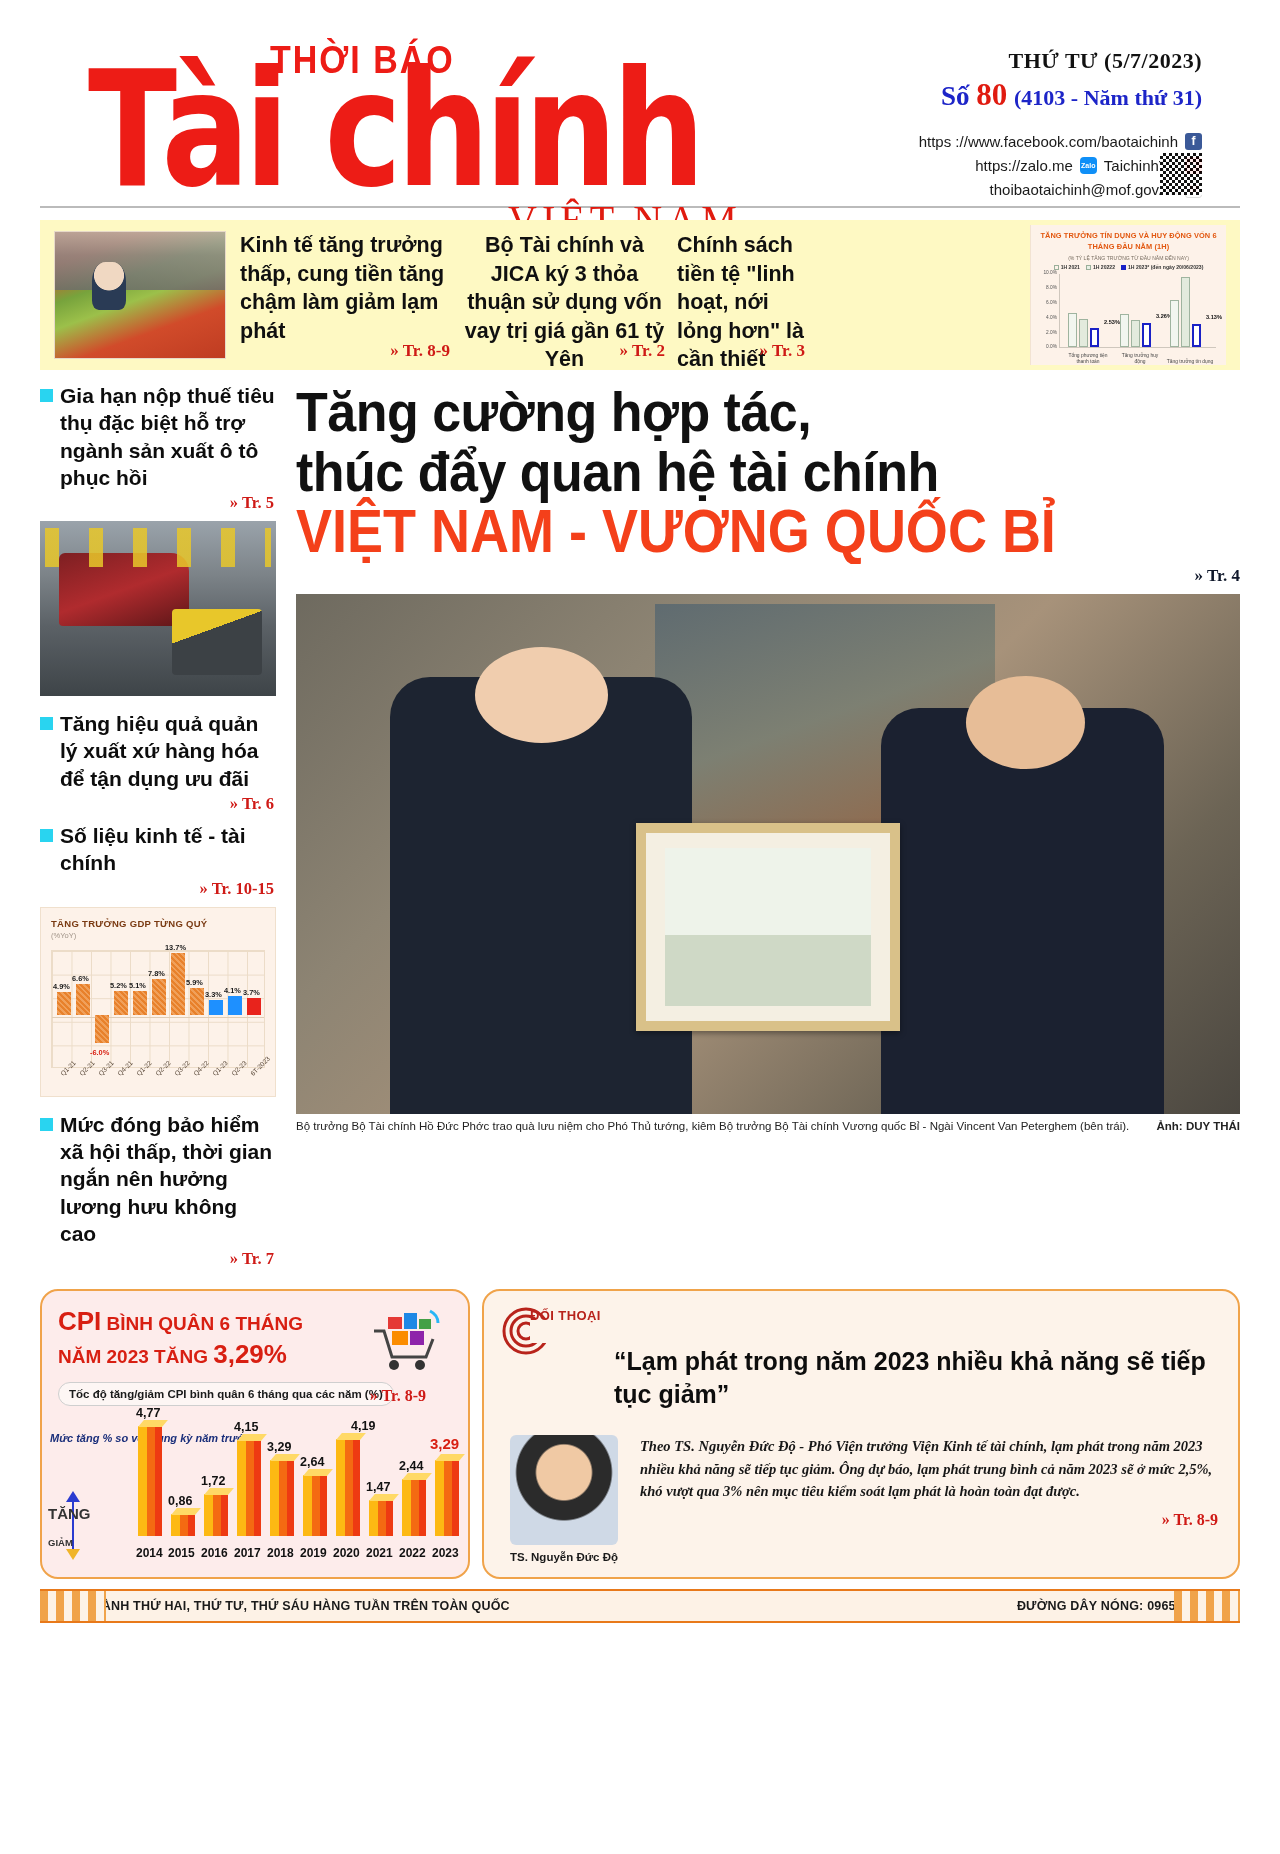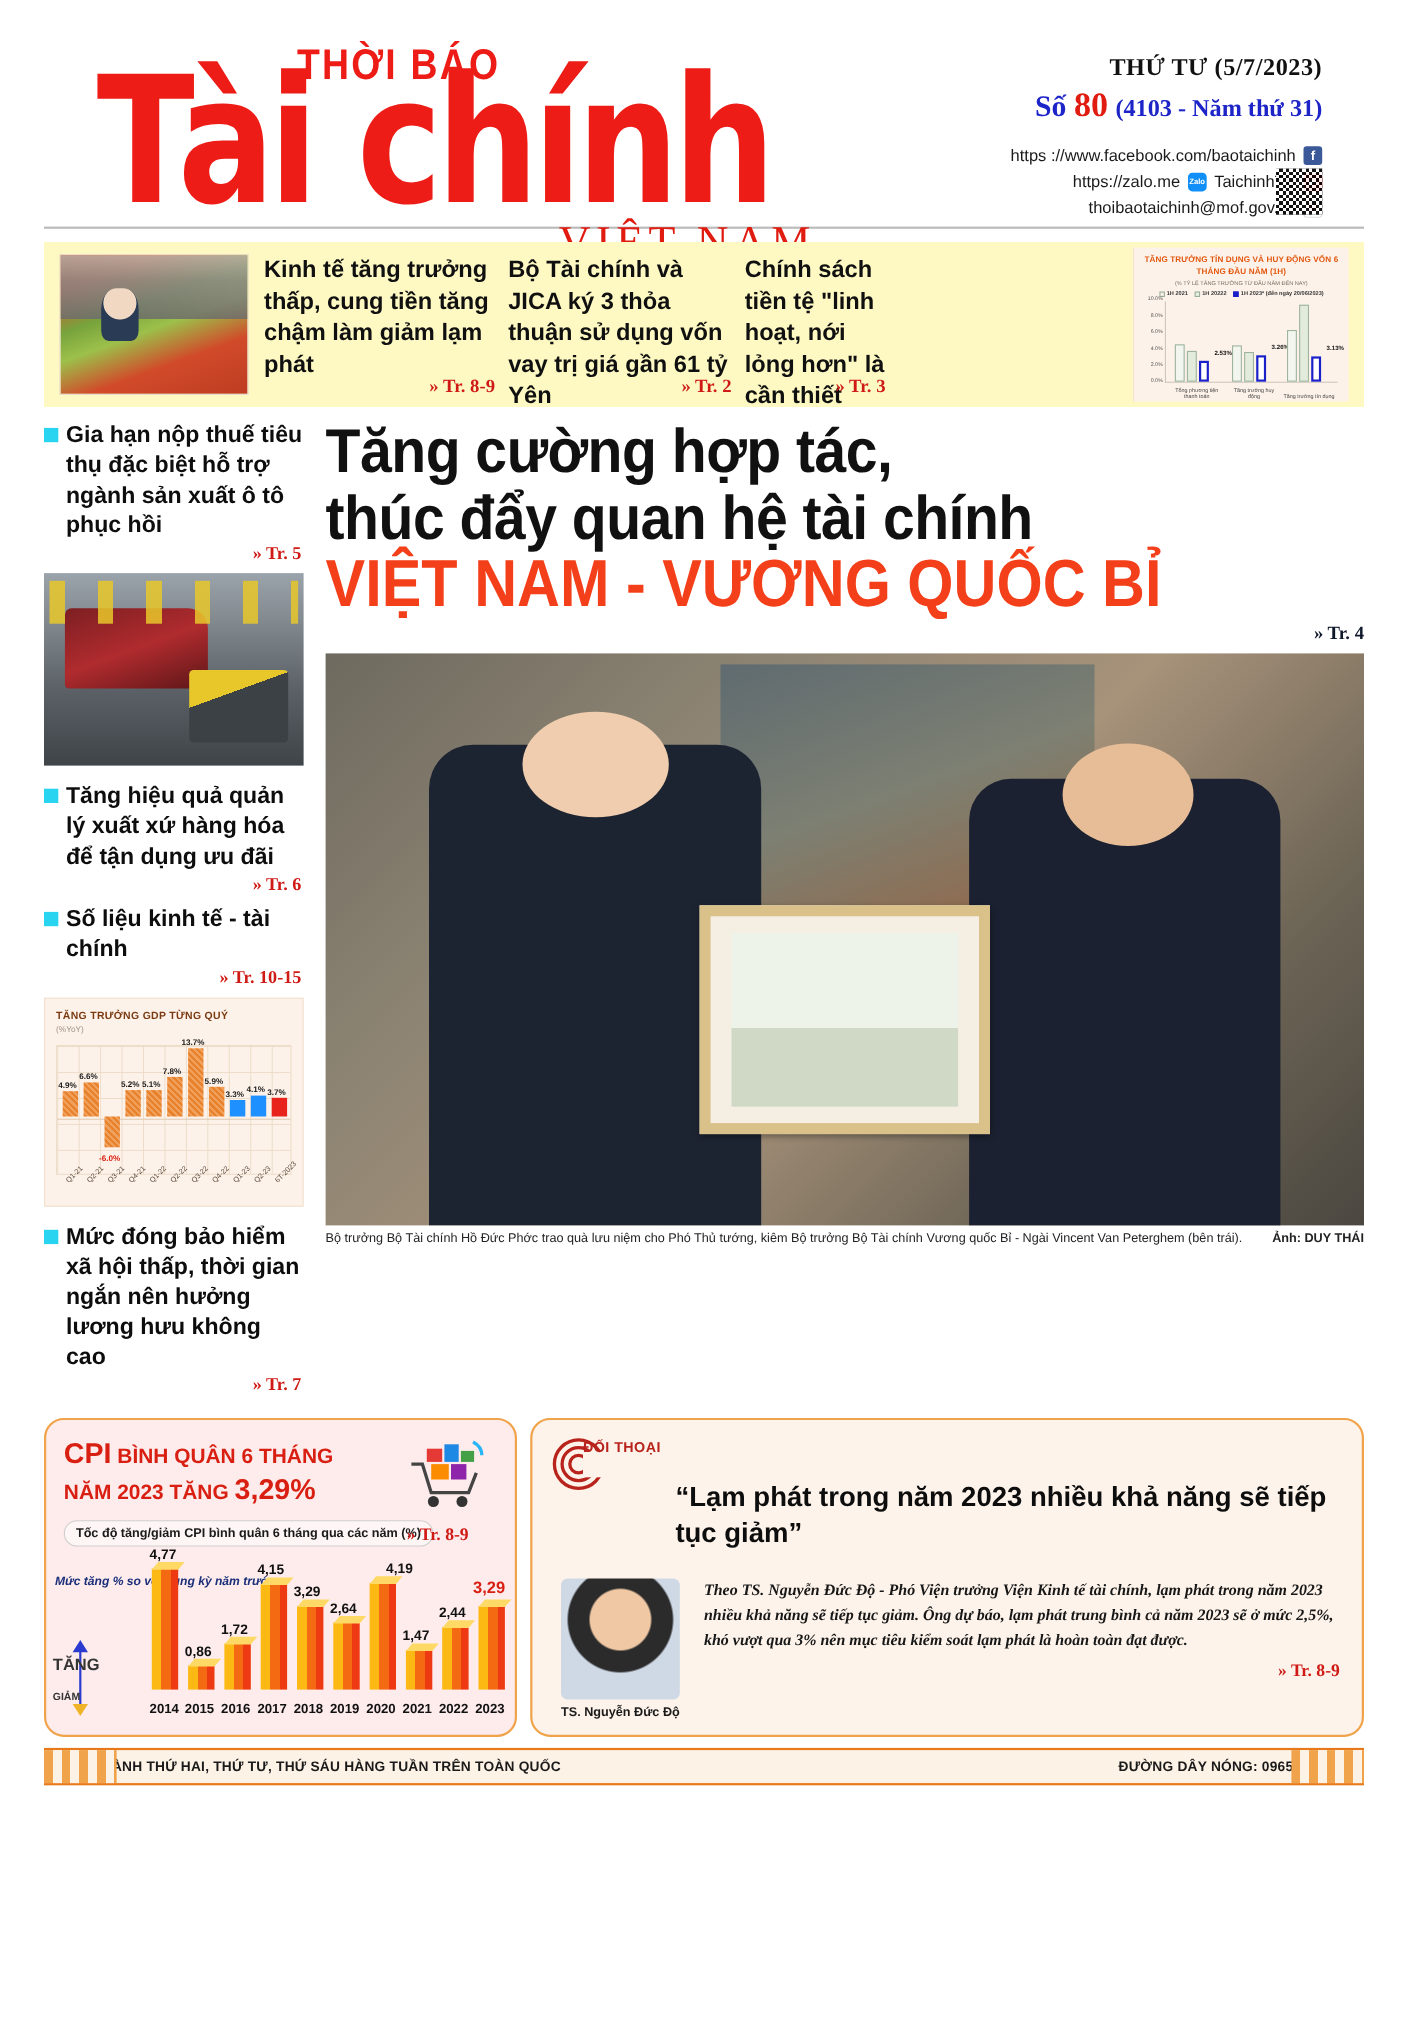--- a/index.html
+++ b/index.html
@@ -110,21 +110,21 @@
     content:''; position:absolute; left:22%; top:24%; width: 34px; height: 48px;
     background: radial-gradient(circle at 50% 28%, #f0d8c2 0 38%, #2a3b55 40% 100%);
     border-radius: 40% 40% 20% 20%;
   }
   .teaser-col {
     font-family: "Liberation Sans", sans-serif; font-weight: bold;
     font-size: 21.5px; line-height: 1.33; color: #101010;
     position: relative; height: 128px;
   }
   .t-col1 { width: 212px; margin-right: 10px; }
-  .t-col2 { width: 205px; margin-right: 10px; }
+  .t-col2 { width: 205px; margin-right: 10px; text-align: center; }
   .t-col3 { width: 130px; margin-right: 10px; }
   .pageref {
     color: #cf1a16; font-family: "Liberation Serif", serif; font-weight: bold;
     font-size: 17px; position: absolute; right: 2px; bottom: -4px; white-space: nowrap;
   }
 
   
   .mini-chart {
     width: 196px; height: 140px; background: #fdf2e9; flex: 0 0 196px;
     margin-left: auto; position: relative; padding: 6px 4px;

